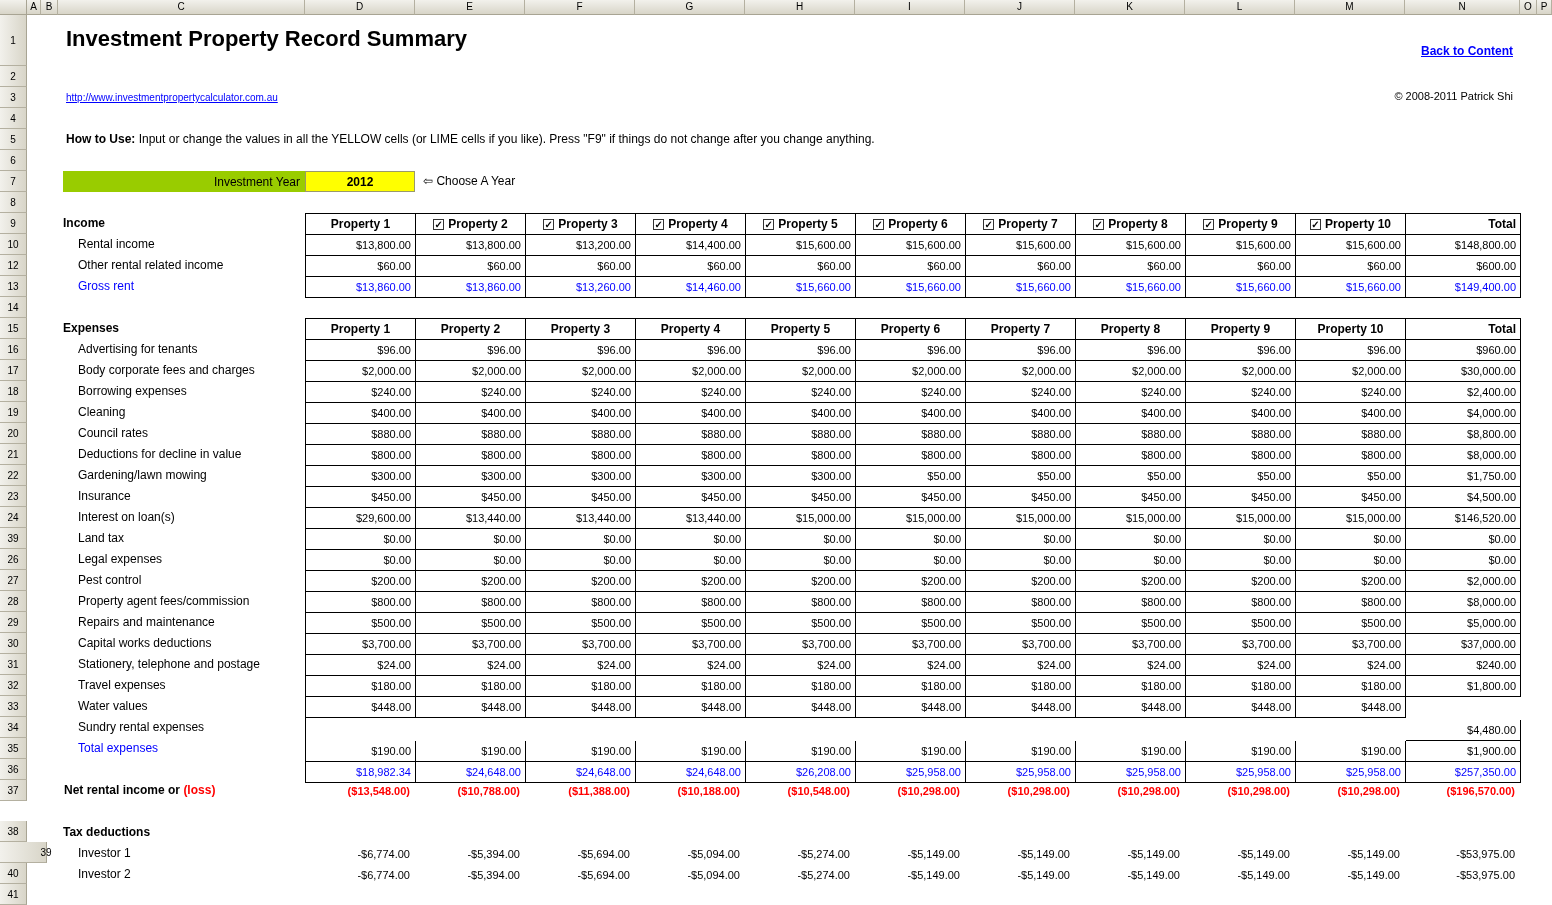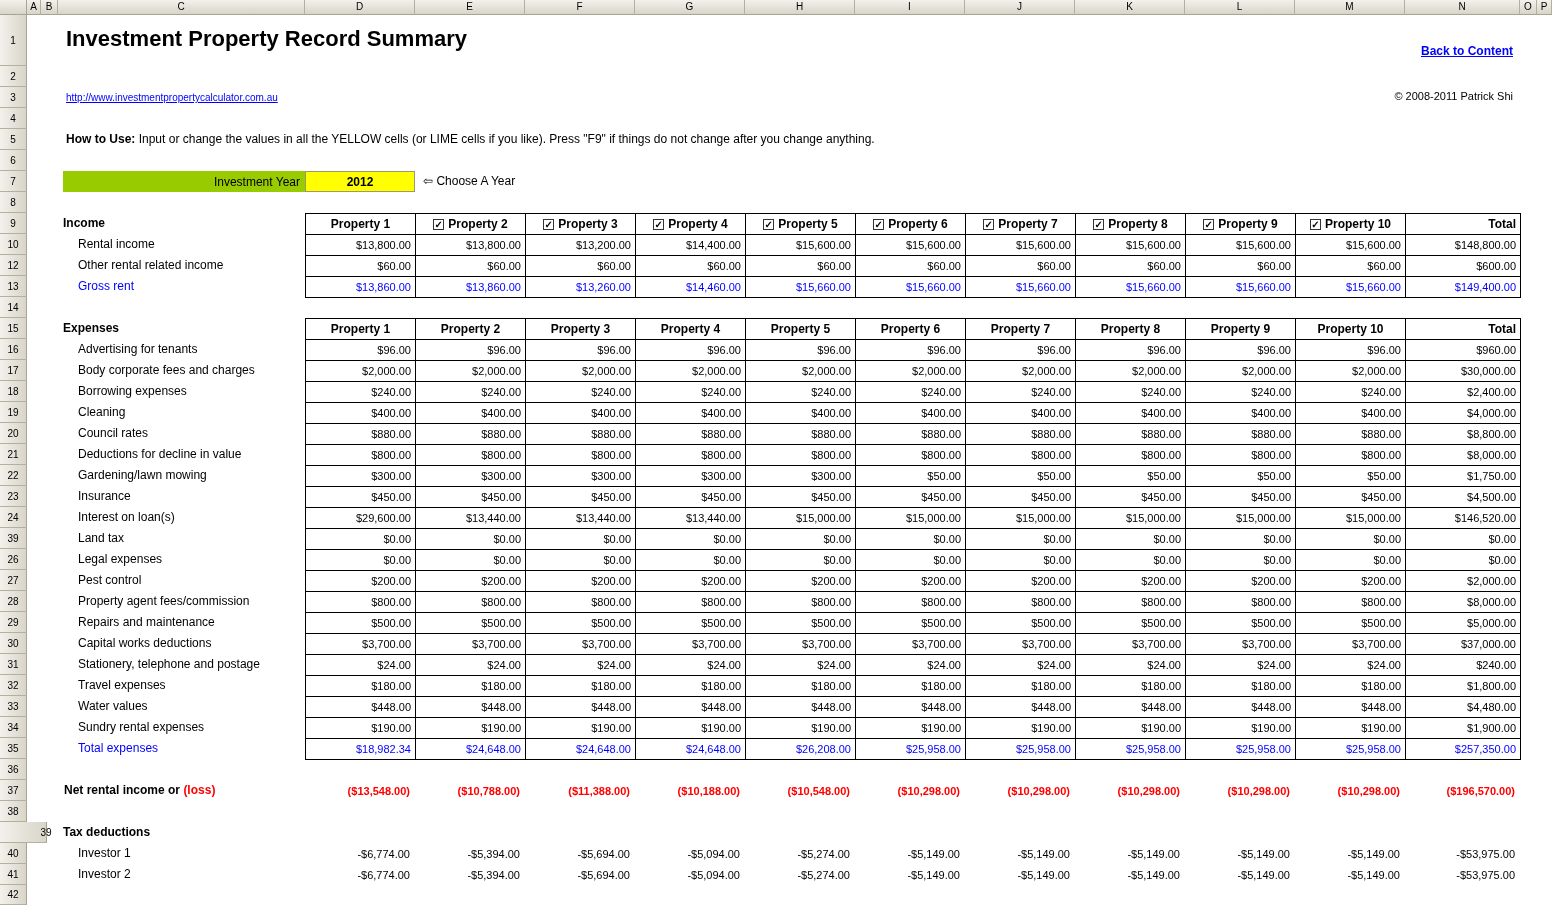--- a/index.html
+++ b/index.html
@@ -134,21 +134,21 @@
     <div class="row-header" style="height: 21px;">28</div>
     <div class="row-header" style="height: 21px;">29</div>
     <div class="row-header" style="height: 21px;">30</div>
     <div class="row-header" style="height: 21px;">31</div>
     <div class="row-header" style="height: 21px;">32</div>
     <div class="row-header" style="height: 21px;">33</div>
     <div class="row-header" style="height: 21px;">34</div>
     <div class="row-header" style="height: 21px;">35</div>
     <div class="row-header" style="height: 21px;">36</div>
     <div class="row-header" style="height: 21px;">37</div>
-    <div class="row-header" style="height: 21px;">38</div>
+    <div class="row-header" style="height: 21px; margin-top: 20px;">38</div>
     <div class="row-header" style="height: 21px; padding-left: 46px;">39</div>
     <div class="row-header" style="height: 21px;">40</div>
     <div class="row-header" style="height: 21px;">41</div>
     <div class="row-header" style="height: 20px;">42</div>
   </div>
 
 <div class="page-title">Investment Property Record Summary</div>
 <a class="back-link">Back to Content</a>
 <a class="url-link">http://www.investmentpropertycalculator.com.au</a>
 <div class="copyright">© 2008-2011 Patrick Shi</div>
@@ -512,21 +512,21 @@
       <div class="t-cell t-val" style="width: 110px;">$448.00</div>
       <div class="t-cell t-val" style="width: 110px;">$448.00</div>
       <div class="t-cell t-val" style="width: 110px;">$448.00</div>
       <div class="t-cell t-val" style="width: 110px;">$448.00</div>
       <div class="t-cell t-val" style="width: 110px;">$448.00</div>
       <div class="t-cell t-val" style="width: 110px;">$448.00</div>
       <div class="t-cell t-val" style="width: 110px;">$448.00</div>
       <div class="t-cell t-val" style="width: 110px;">$448.00</div>
       <div class="t-cell t-val" style="width: 110px;">$448.00</div>
       <div class="t-cell t-val" style="width: 110px;">$448.00</div>
-      <div class="t-cell t-val" style="width: 115px;">$4,480.00</div>
+      <div class="t-cell t-val" style="width: 115px; margin-top: 23px;">$4,480.00</div>
     </div>
     <div class="t-row">
       <div class="t-cell t-val" style="width: 110px;">$190.00</div>
       <div class="t-cell t-val" style="width: 110px;">$190.00</div>
       <div class="t-cell t-val" style="width: 110px;">$190.00</div>
       <div class="t-cell t-val" style="width: 110px;">$190.00</div>
       <div class="t-cell t-val" style="width: 110px;">$190.00</div>
       <div class="t-cell t-val" style="width: 110px;">$190.00</div>
       <div class="t-cell t-val" style="width: 110px;">$190.00</div>
       <div class="t-cell t-val" style="width: 110px;">$190.00</div>

